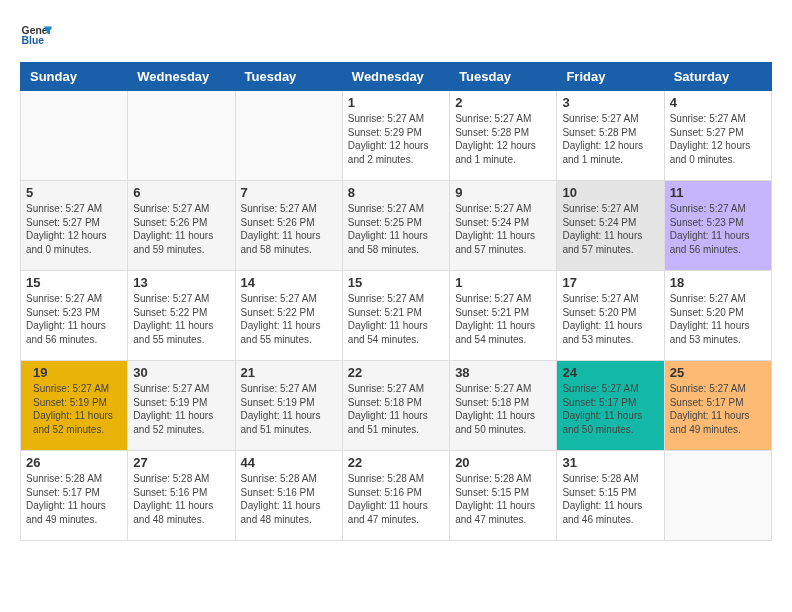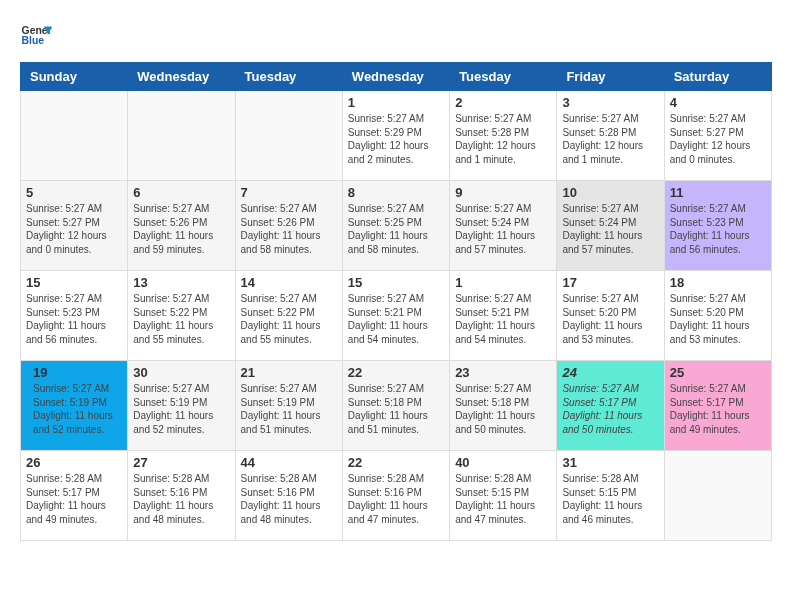--- a/index.html
+++ b/index.html
@@ -242,21 +242,21 @@
         </td>
         <td>
           <div class="day-number">18</div>
           <div class="day-info" style="white-space: pre-line;">Sunrise: 5:27 AM
 Sunset: 5:20 PM
 Daylight: 11 hours
 and 53 minutes.</div>
         </td>
       </tr>
       <tr>
-        <td style="background: #0ea5e9; padding-left: 12px;">
+        <td style="background: #eab308; padding-left: 12px;">
           <div class="day-number">19</div>
           <div class="day-info" style="white-space: pre-line;">Sunrise: 5:27 AM
 Sunset: 5:19 PM
 Daylight: 11 hours
 and 52 minutes.</div>
         </td>
         <td style="background: rgb(245, 245, 245);">
           <div class="day-number">30</div>
           <div class="day-info" style="white-space: pre-line;">Sunrise: 5:27 AM
 Sunset: 5:19 PM
@@ -271,34 +271,34 @@
 and 51 minutes.</div>
         </td>
         <td style="background: rgb(245, 245, 245);">
           <div class="day-number">22</div>
           <div class="day-info" style="white-space: pre-line;">Sunrise: 5:27 AM
 Sunset: 5:18 PM
 Daylight: 11 hours
 and 51 minutes.</div>
         </td>
         <td style="background: rgb(245, 245, 245);">
-          <div class="day-number">23</div>
+          <div class="day-number">38</div>
           <div class="day-info" style="white-space: pre-line;">Sunrise: 5:27 AM
 Sunset: 5:18 PM
 Daylight: 11 hours
 and 50 minutes.</div>
         </td>
-        <td style="background: #5eead4; font-style: italic;">
+        <td style="background: #14b8a6;">
           <div class="day-number">24</div>
           <div class="day-info" style="white-space: pre-line;">Sunrise: 5:27 AM
 Sunset: 5:17 PM
 Daylight: 11 hours
 and 50 minutes.</div>
         </td>
-        <td style="background: #f9a8d4;">
+        <td style="background: #fdba74;">
           <div class="day-number">25</div>
           <div class="day-info" style="white-space: pre-line;">Sunrise: 5:27 AM
 Sunset: 5:17 PM
 Daylight: 11 hours
 and 49 minutes.</div>
         </td>
       </tr>
       <tr>
         <td>
           <div class="day-number">26</div>
@@ -322,21 +322,21 @@
 and 48 minutes.</div>
         </td>
         <td>
           <div class="day-number">22</div>
           <div class="day-info" style="white-space: pre-line;">Sunrise: 5:28 AM
 Sunset: 5:16 PM
 Daylight: 11 hours
 and 47 minutes.</div>
         </td>
         <td>
-          <div class="day-number">40</div>
+          <div class="day-number">20</div>
           <div class="day-info" style="white-space: pre-line;">Sunrise: 5:28 AM
 Sunset: 5:15 PM
 Daylight: 11 hours
 and 47 minutes.</div>
         </td>
         <td>
           <div class="day-number">31</div>
           <div class="day-info" style="white-space: pre-line;">Sunrise: 5:28 AM
 Sunset: 5:15 PM
 Daylight: 11 hours

